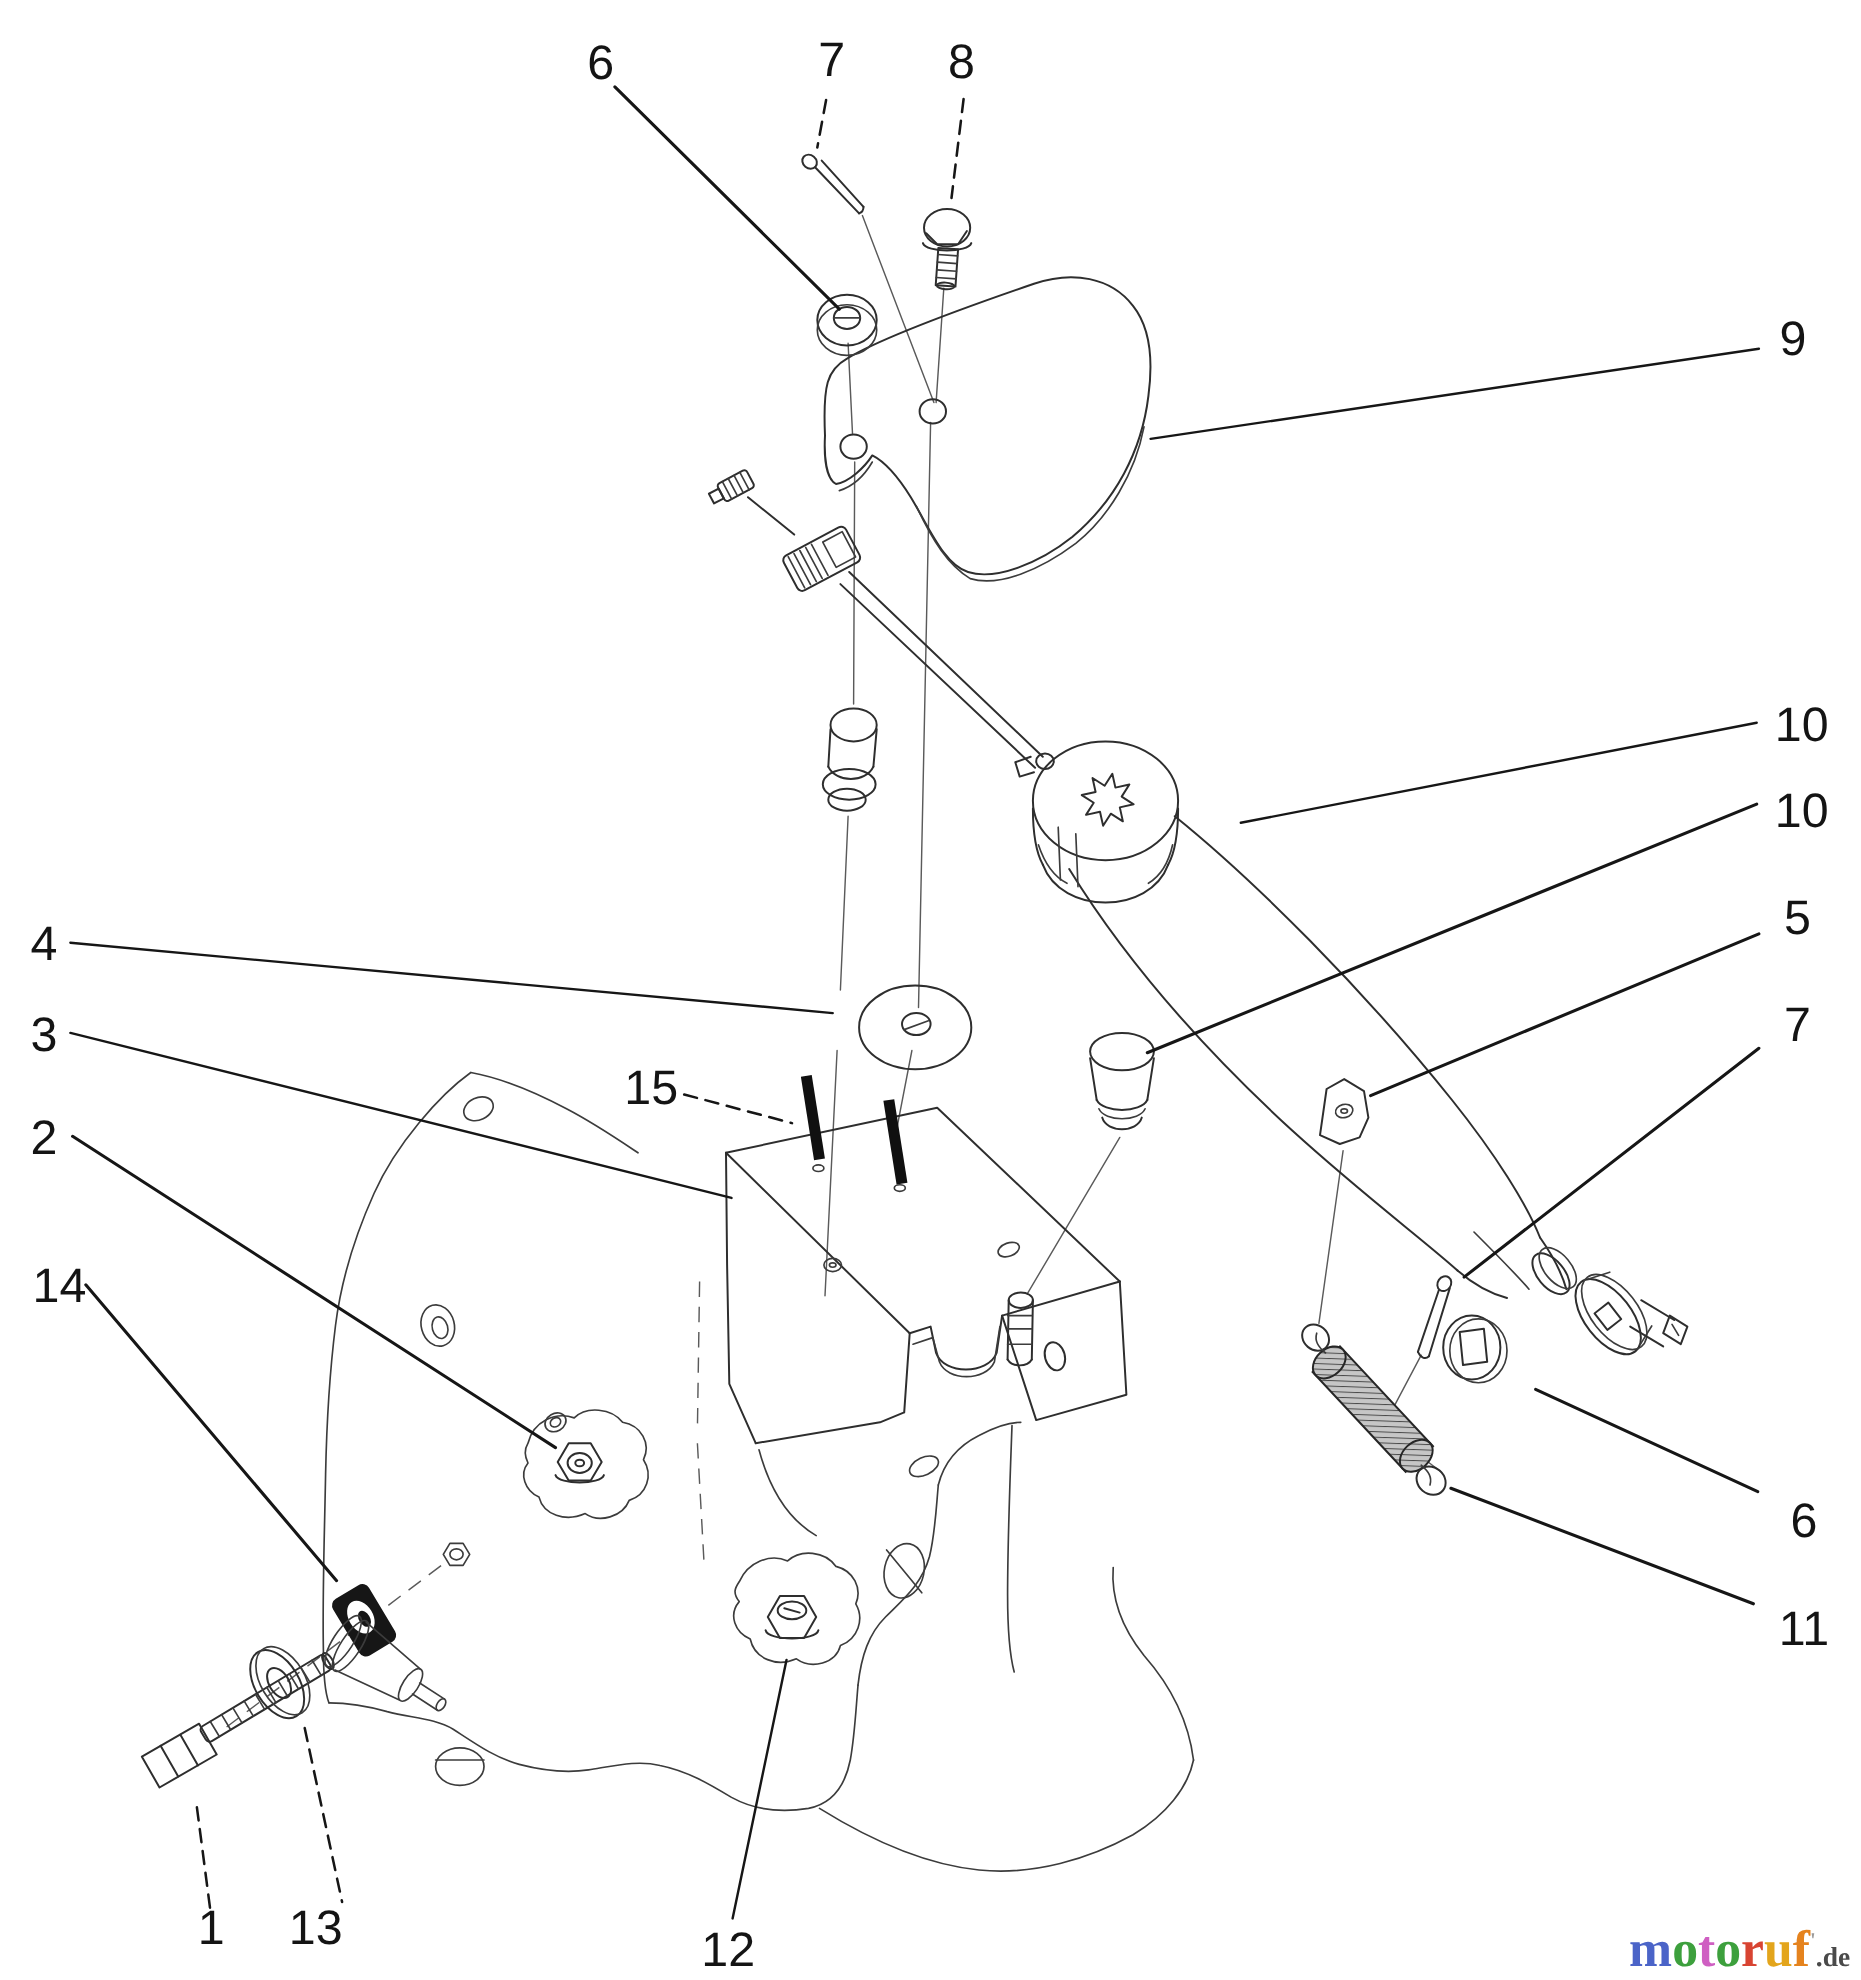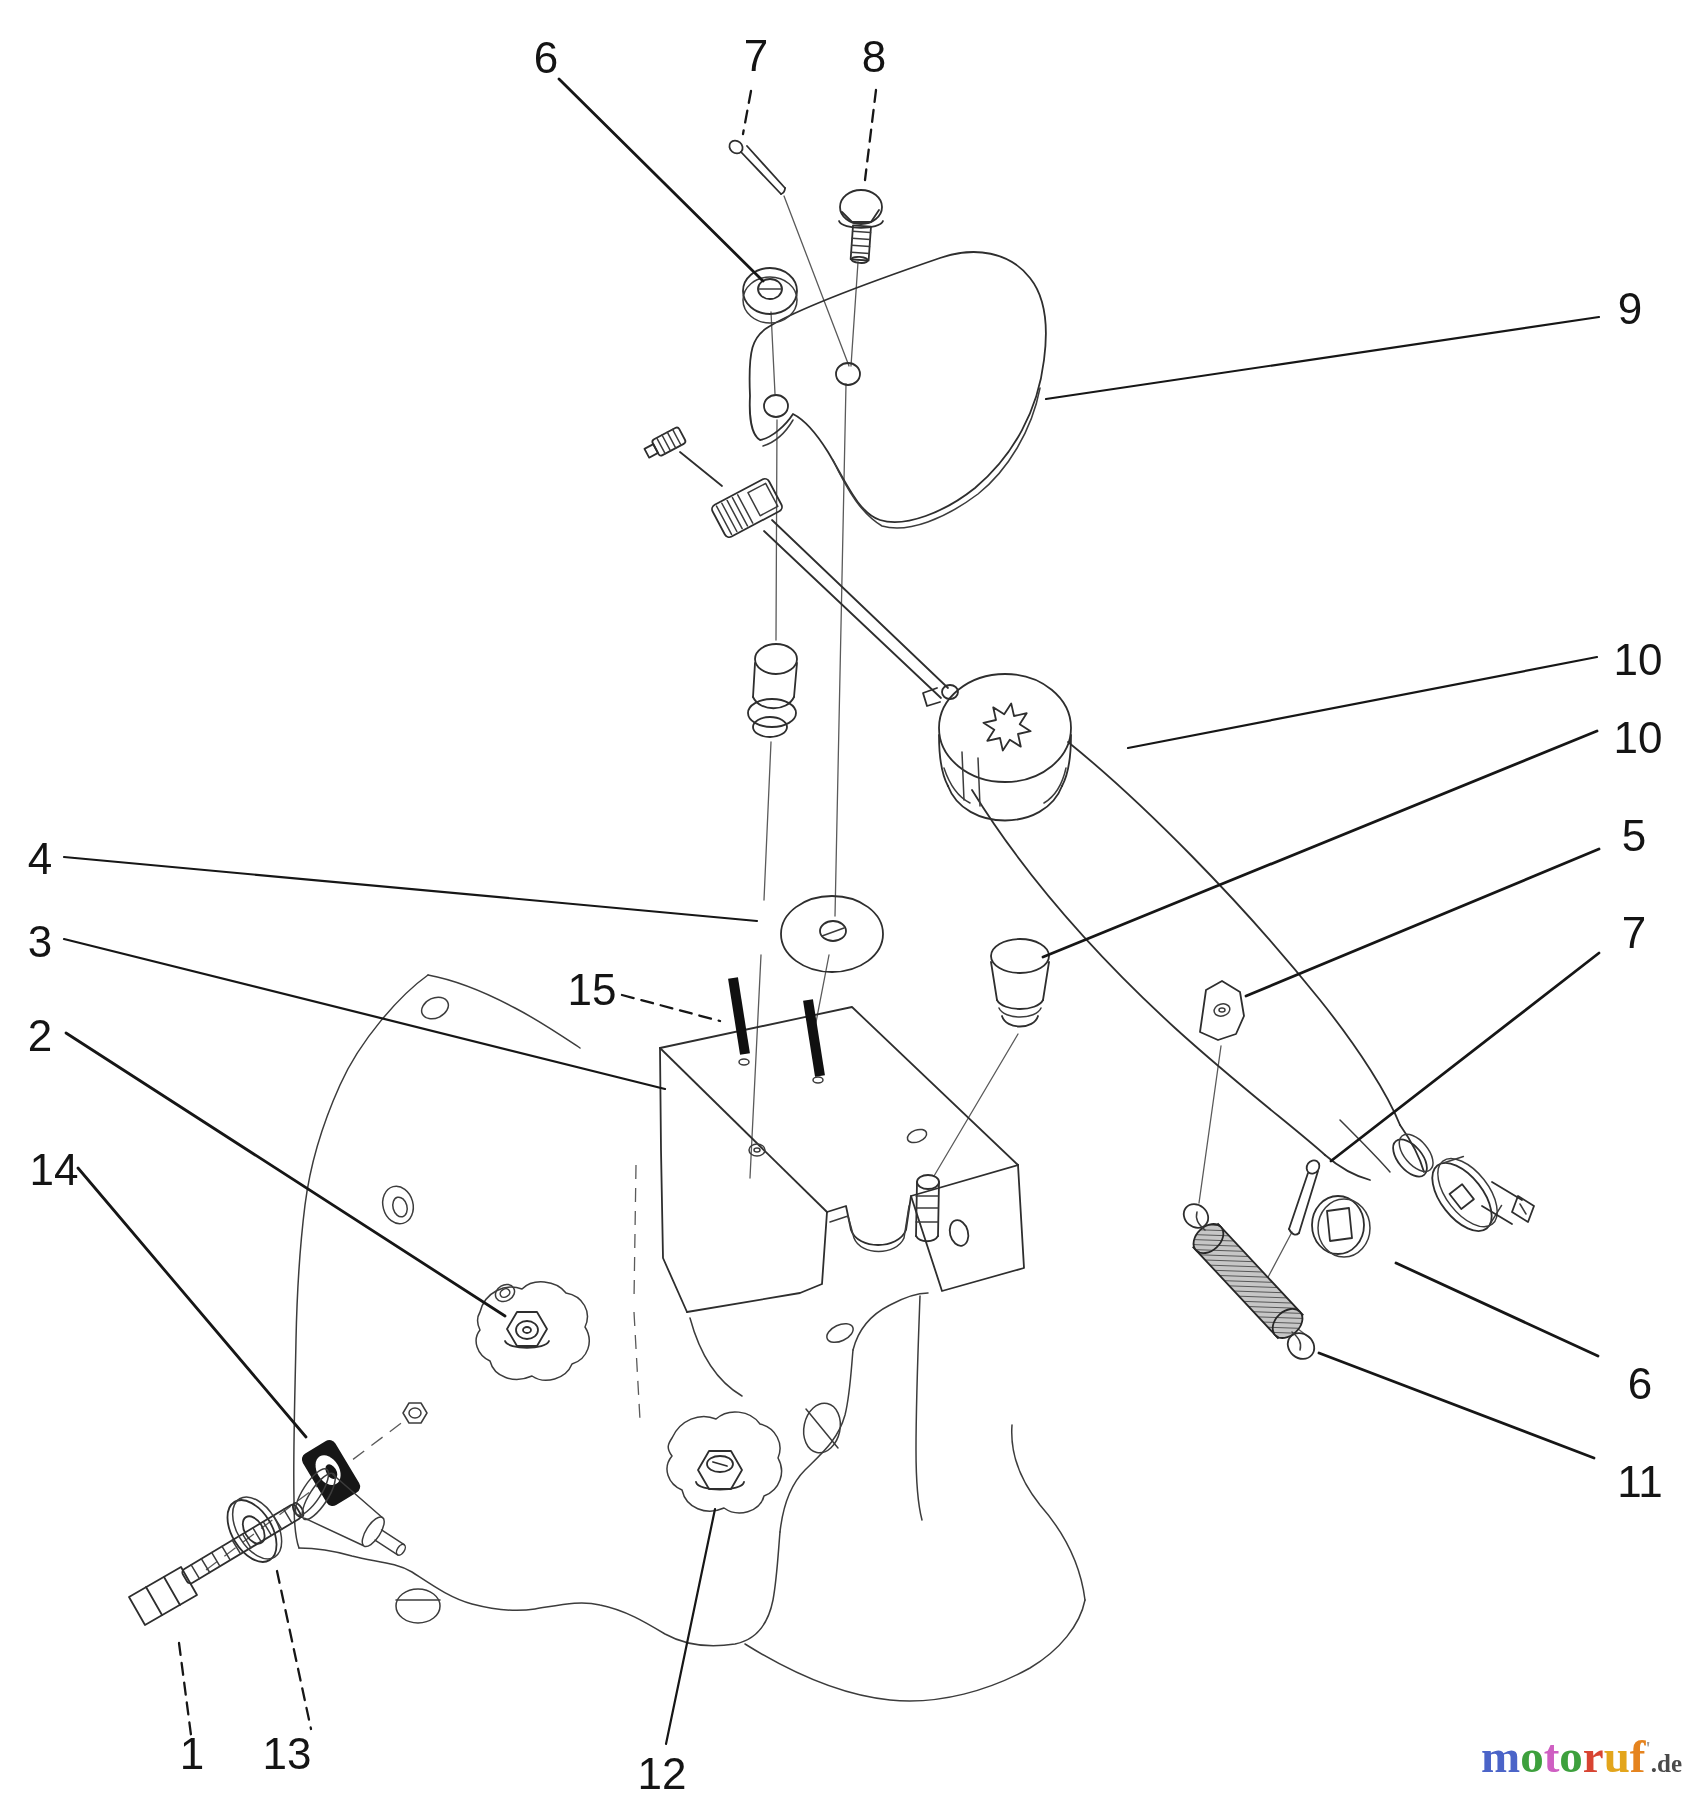--- a/index.html
+++ b/index.html
@@ -10,21 +10,21 @@
           text-anchor:middle;dominant-baseline:central;}
   
   .ln{fill:none;stroke:#2e2e2e;stroke-width:1.8;stroke-linecap:round;stroke-linejoin:round;}
   .lt{fill:none;stroke:#3c3c3c;stroke-width:1.5;stroke-linecap:round;stroke-linejoin:round;}
   .ax{fill:none;stroke:#5a5a5a;stroke-width:1.3;stroke-linecap:round;}
   .axd{fill:none;stroke:#5a5a5a;stroke-width:1.3;stroke-dasharray:14 9;}
   .ld{fill:none;stroke:#161616;stroke-width:2.8;stroke-linecap:round;}
   .ld2{fill:none;stroke:#161616;stroke-width:2.2;stroke-linecap:round;}
   .ldd{fill:none;stroke:#161616;stroke-width:2.3;stroke-linecap:round;stroke-dasharray:12 8;}
   .blk{fill:#161616;stroke:none;}
-  .watermark{position:absolute;right:10px;bottom:20px;font-family:"Liberation Serif",serif;
+  .watermark{position:absolute;right:10px;bottom:4px;font-family:"Liberation Serif",serif;
              font-weight:bold;font-size:47px;line-height:1;white-space:nowrap;}
   .watermark .tick{font-size:19px;vertical-align:super;}
   .watermark .suffix{font-size:25px;}
 </style>
 </head>
 <body>
 
 <div class="stage">
 <svg width="1692" height="1800" viewBox="0 0 1692 1800">
   <defs>

